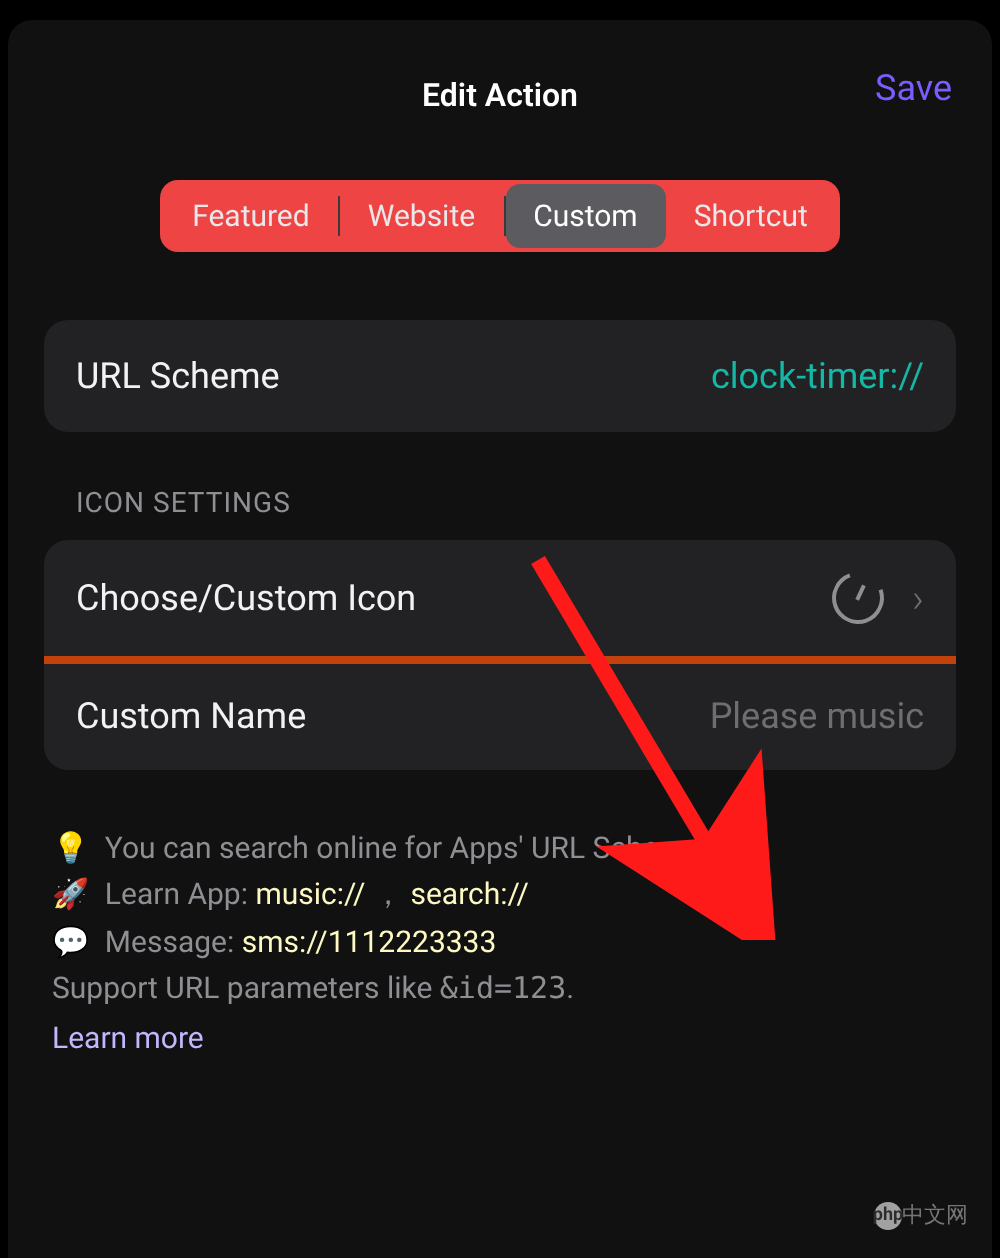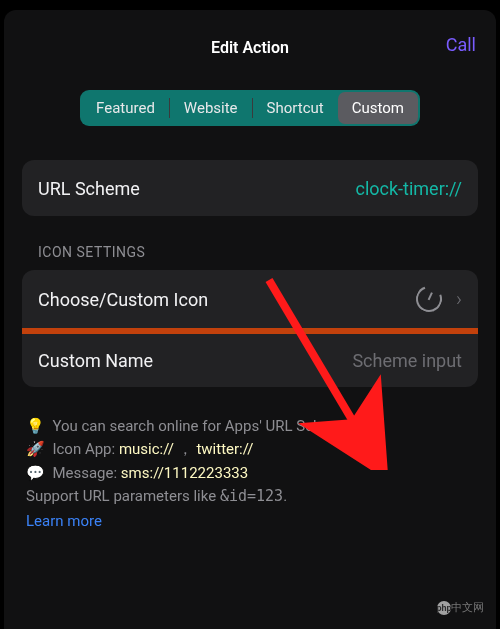--- a/index.html
+++ b/index.html
@@ -43,21 +43,21 @@
       color: #7a5cff;
       cursor: pointer;
     }
     .seg-wrap {
       display: flex;
       justify-content: center;
       margin-bottom: 34px;
     }
     .segmented {
       display: flex;
-      background: #0f766e;
+      background: #ef4444;
       border-radius: 9px;
       padding: 2px;
       gap: 0;
     }
     .seg-item {
       padding: 7px 14px;
       font-size: 15px;
       color: #e8e8ea;
       border-radius: 7px;
       cursor: pointer;
@@ -79,21 +79,21 @@
     }
     .row {
       display: flex;
       align-items: center;
       justify-content: space-between;
       padding: 16px 16px;
       min-height: 56px;
       gap: 36px;
     }
     .row + .row {
-      border-top: 6px solid #c2410c;
+      border-top: 4px solid #c2410c;
     }
     .row-label {
       font-size: 18px;
       color: #f2f2f4;
     }
     .row-value {
       font-size: 18px;
       color: #14b8a6;
     }
     .row-trail {
@@ -145,21 +145,21 @@
       margin-right: 4px;
     }
     .link {
       color: #fef9c3;
     }
     .code {
       font-family: ui-monospace, Menlo, monospace;
       color: #8e8e93;
     }
     .learn-more {
-      color: #3b82f6;
+      color: #c4b5fd;
       display: inline-block;
       margin-top: 2px;
     }
     .arrow-annotation {
       position: absolute;
       top: 260px;
       left: 240px;
       pointer-events: none;
     }
     .watermark {
@@ -186,31 +186,31 @@
       font-weight: bold;
     }
   </style>
 </head>
 <body>
 
 <div class="sheet">
 
   <div class="header">
     <div class="title">Edit Action</div>
-    <div class="save-btn">Call</div>
+    <div class="save-btn">Save</div>
   </div>
 
   <div class="seg-wrap">
     <div class="segmented">
       <div class="seg-item">Featured</div>
       <div class="seg-divider"></div>
       <div class="seg-item">Website</div>
       <div class="seg-divider"></div>
+      <div class="seg-item selected">Custom</div>
       <div class="seg-item">Shortcut</div>
-      <div class="seg-item selected">Custom</div>
     </div>
   </div>
 
   <div class="card">
     <div class="row">
       <div class="row-label">URL Scheme</div>
       <div class="row-value">clock-timer://</div>
     </div>
   </div>
 
@@ -219,35 +219,35 @@
   <div class="card">
     <div class="row">
       <div class="row-label">Choose/Custom Icon</div>
       <div class="row-trail">
         <div class="timer-icon"></div>
         <div class="chevron">›</div>
       </div>
     </div>
     <div class="row">
       <div class="row-label">Custom Name</div>
-      <div class="input-placeholder">Scheme input</div>
+      <div class="input-placeholder">Please music</div>
     </div>
   </div>
 
   <div class="tips">
     <div>
       <span class="emoji">💡</span>
       <span>You can search online for Apps' URL Schemes.</span>
     </div>
     <div>
       <span class="emoji">🚀</span>
-      <span>Icon App:</span>
+      <span>Learn App:</span>
       <span class="link">music://</span>
       <span> ，</span>
-      <span class="link">twitter://</span>
+      <span class="link">search://</span>
     </div>
     <div>
       <span class="emoji">💬</span>
       <span>Message:</span>
       <span class="link">sms://1112223333</span>
     </div>
     <div>
       <span>Support URL parameters like </span><span class="code">&amp;id=123</span><span>.</span>
     </div>
     <span class="learn-more">Learn more</span>

